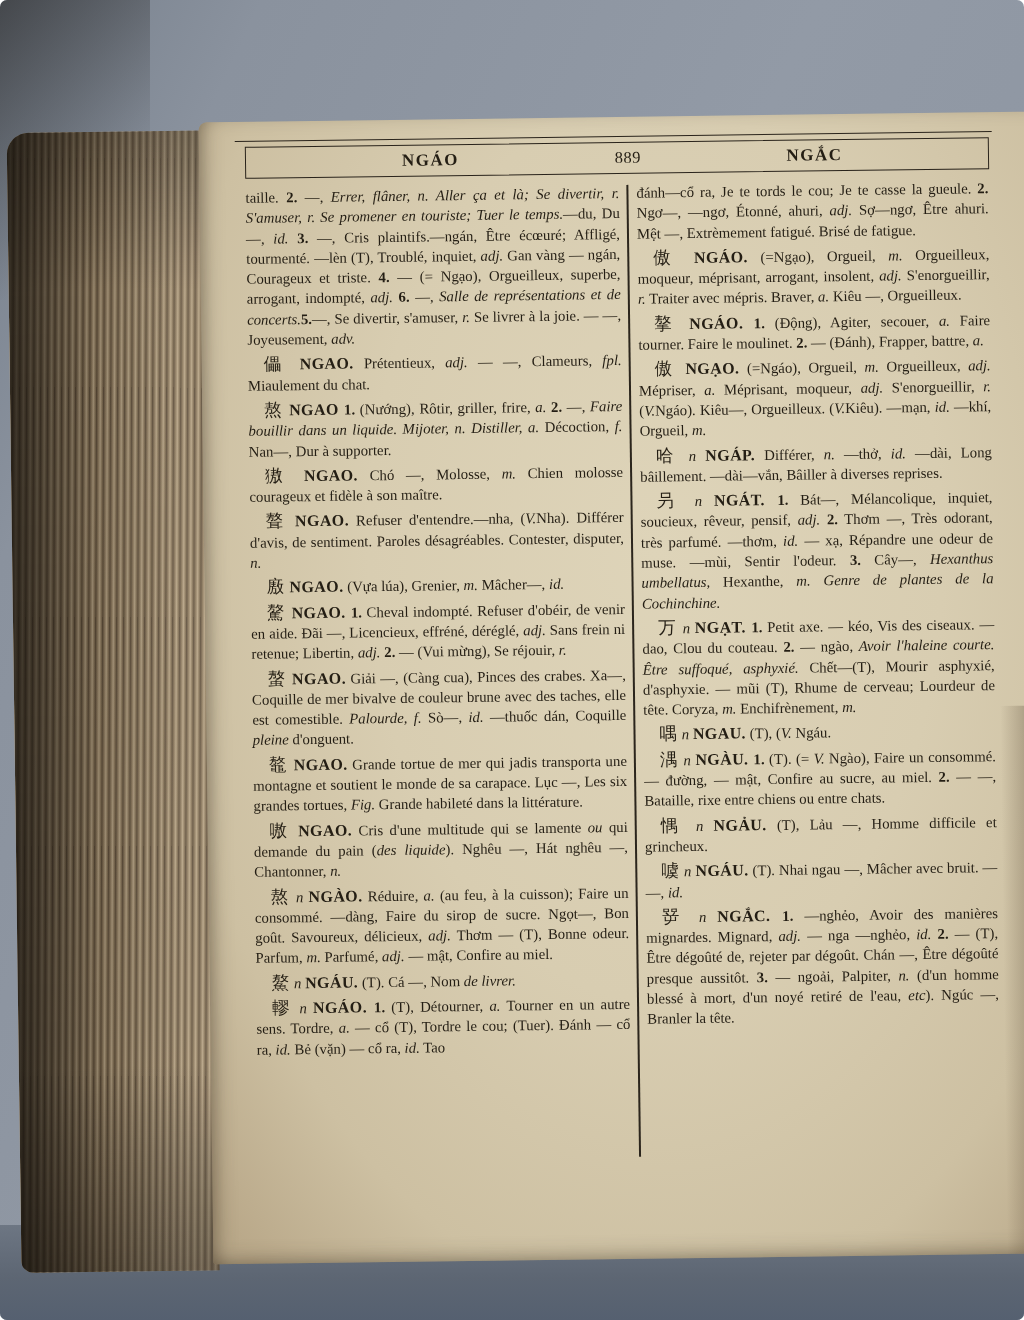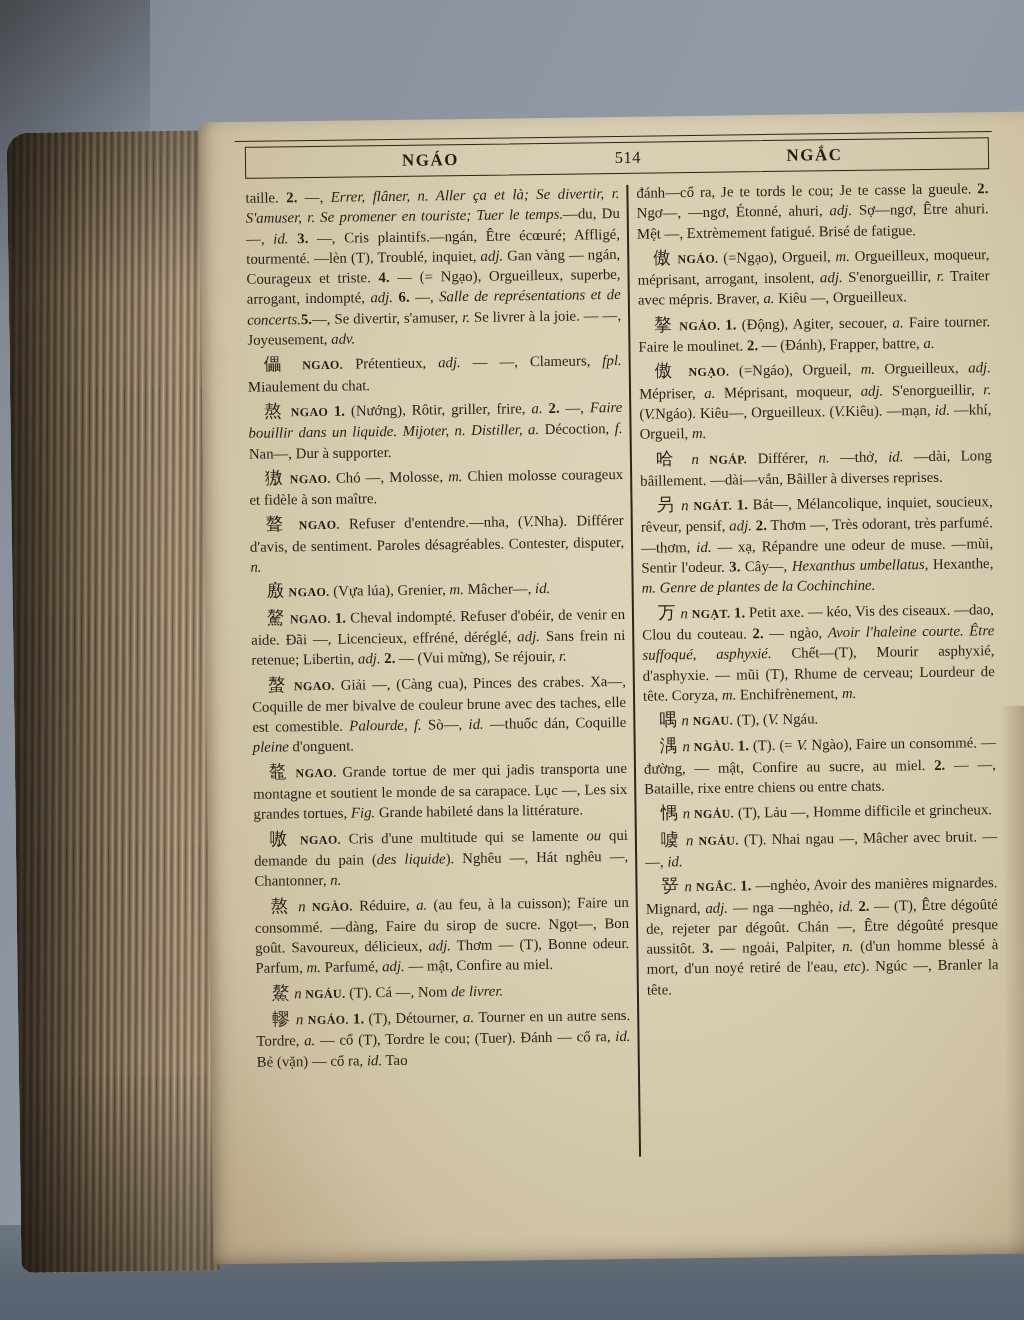--- a/index.html
+++ b/index.html
@@ -1,17 +1,17 @@
 <!DOCTYPE html>
 <html><head>
 <meta charset="utf-8">
 <style>
   html,body{margin:0;padding:0;}
   .scene{position:relative;width:1024px;height:1320px;overflow:hidden;
-    background:linear-gradient(115deg,#767f8b 0%,#8a929e 16%,#929aa6 50%,#8b939f 100%);}
+    background:linear-gradient(115deg,#767f8b 0%,#8a929e 16%,#929aa6 50%,#8b939f 100%);border-radius:7px;}
   .fabric-bottom{position:absolute;left:0;right:0;bottom:0;height:95px;
     background:linear-gradient(180deg,#6d7683 0%,#5d6673 55%,#556070 100%);}
   .corner-shadow{position:absolute;left:0;top:0;width:150px;height:300px;
     background:linear-gradient(135deg,rgba(28,26,24,.55),rgba(28,26,24,0) 70%);}
   .page-block{position:absolute;left:14px;top:118px;width:1060px;height:1152px;
     transform:rotate(-0.75deg);transform-origin:50% 50%;}
   .edge-stack{position:absolute;left:0;top:8px;width:198px;height:99%;
     border-radius:22px 0 0 12px;
     background:repeating-linear-gradient(91deg,#5c4c39 0px,#8a775c 2px,#b4a183 4px,#8e7b5f 5.5px,#685741 7px);}
   .edge-stack::after{content:"";position:absolute;inset:0;border-radius:inherit;
@@ -35,36 +35,36 @@
   .hcell.hright{width:352px;text-align:center;}
   .columns{display:flex;margin-top:9px;position:relative;}
   .col{font-size:14.8px;line-height:20.3px;text-align:justify;}
   .col-left{width:374px;}
   .col-right{width:352px;margin-left:17px;}
   .divider{position:absolute;left:381px;top:2px;height:972px;width:1.7px;background:#2b251c;}
   .entry{margin:0 0 5px 0;}
   .entry.ind{text-indent:16px;}
   .r-i{font-style:italic;}
   .r-b{font-weight:bold;}
-  .r-h{font-weight:bold;font-size:12px;letter-spacing:.4px;}
+  .r-h{font-weight:bold;font-size:16px;letter-spacing:.4px;}
   .r-c{font-size:17.5px;font-family:"DejaVu Sans",sans-serif;letter-spacing:1px;line-height:0;}
 </style>
 </head>
 <body>
 
 <div class="scene">
   <div class="corner-shadow"></div>
   <div class="fabric-bottom"></div>
   <div class="page-block">
     <div class="edge-stack"></div>
     <div class="page">
       <div class="content">
         <div class="header-box">
           <span class="hcell hleft">NGÁO</span>
-          <span class="hcell hmid">514</span>
+          <span class="hcell hmid">889</span>
           <span class="hcell hright">NGẮC</span>
         </div>
         <div class="columns">
           <div class="col col-left">
               <p class="entry"><span class="r-p">taille. </span><span class="r-b">2.</span><span class="r-p"> —, </span><span class="r-i">Errer, flâner, n. Aller ça et là; Se divertir, r. S'amuser, r. Se promener en touriste; Tuer le temps.</span><span class="r-p">—du, Du—, </span><span class="r-i">id.</span><span class="r-p"> </span><span class="r-b">3.</span><span class="r-p"> —, Cris plaintifs.—ngán, Être écœuré; Affligé, tourmenté. —lèn (T), Troublé, inquiet, </span><span class="r-i">adj.</span><span class="r-p"> Gan vàng — ngán, Courageux et triste. </span><span class="r-b">4.</span><span class="r-p"> — (= Ngạo), Orgueilleux, superbe, arrogant, indompté, </span><span class="r-i">adj.</span><span class="r-p"> </span><span class="r-b">6.</span><span class="r-p"> —, </span><span class="r-i">Salle de représentations et de concerts.</span><span class="r-b">5.</span><span class="r-p">—, Se divertir, s'amuser, </span><span class="r-i">r.</span><span class="r-p"> Se livrer à la joie. — —, Joyeusement, </span><span class="r-i">adv.</span></p>
               <p class="entry ind"><span class="r-c">儡</span><span class="r-h"> NGAO.</span><span class="r-p"> Prétentieux, </span><span class="r-i">adj.</span><span class="r-p"> — —, Clameurs, </span><span class="r-i">fpl.</span><span class="r-p"> Miaulement du chat.</span></p>
               <p class="entry ind"><span class="r-c">熬</span><span class="r-h"> NGAO </span><span class="r-b">1.</span><span class="r-p"> (Nướng), Rôtir, griller, frire, </span><span class="r-i">a.</span><span class="r-p"> </span><span class="r-b">2.</span><span class="r-p"> —, </span><span class="r-i">Faire bouillir dans un liquide. Mijoter, n. Distiller, a.</span><span class="r-p"> Décoction, </span><span class="r-i">f.</span><span class="r-p"> Nan—, Dur à supporter.</span></p>
               <p class="entry ind"><span class="r-c">獓</span><span class="r-h"> NGAO.</span><span class="r-p"> Chó —, Molosse, </span><span class="r-i">m.</span><span class="r-p"> Chien molosse courageux et fidèle à son maître.</span></p>
               <p class="entry ind"><span class="r-c">聱</span><span class="r-h"> NGAO.</span><span class="r-p"> Refuser d'entendre.—nha, (</span><span class="r-i">V.</span><span class="r-p">Nha). Différer d'avis, de sentiment. Paroles désagréables. Contester, disputer, </span><span class="r-i">n.</span></p>
               <p class="entry ind"><span class="r-c">廒</span><span class="r-h"> NGAO.</span><span class="r-p"> (Vựa lúa), Grenier, </span><span class="r-i">m.</span><span class="r-p"> Mâcher—, </span><span class="r-i">id.</span></p>

